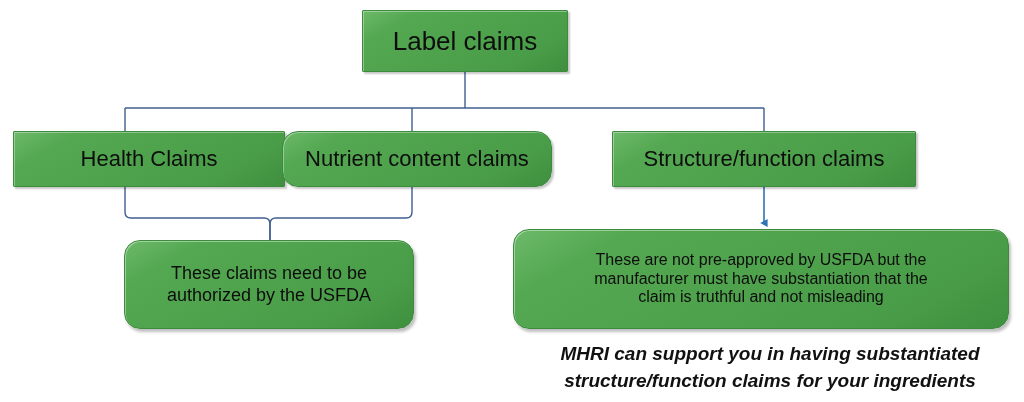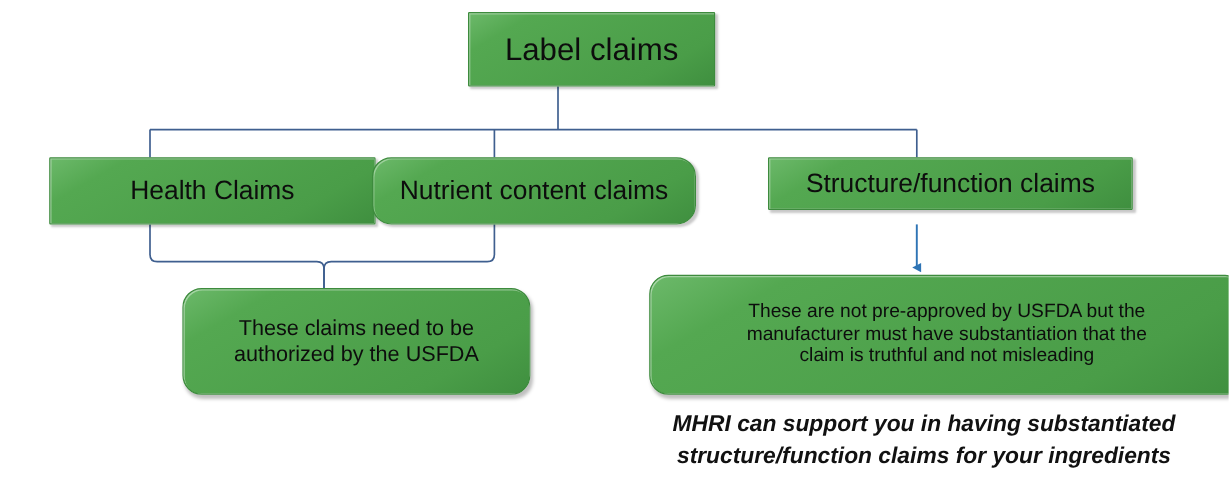--- a/index.html
+++ b/index.html
@@ -30,40 +30,39 @@
     box-sizing: border-box;
     display: flex;
     align-items: center;
     justify-content: center;
     text-align: center;
     color: #0d0d0d;
     background: linear-gradient(150deg, #6cb96a 0%, #54a851 18%, #4a9d48 78%, #3f8f3f 100%);
     border: 1px solid #3d8b3d;
     box-shadow: 2px 2px 2px rgba(0,0,0,0.22), inset 1px 1px 0 rgba(255,255,255,0.35);
     line-height: 1.18;
-    margin-left: 28px;
   }
   .node.rect {
     border-radius: 1px;
   }
   .node.rounded {
     border-radius: 16px;
     box-shadow: 2px 3px 3px rgba(0,0,0,0.25), inset 1px 1px 0 rgba(255,255,255,0.4);
   }
   .node-label {
     display: block;
     padding: 0 10px;
     white-space: pre-line;
   }
 
   
   #node-root      { left: 362px; top: 10px;  width: 206px; height: 62px;  font-size: 26px; }
   #node-health    { left: 13px;  top: 131px; width: 272px; height: 56px;  font-size: 22px; }
   #node-nutrient  { left: 282px; top: 131px; width: 270px; height: 56px;  font-size: 22px; border-radius: 16px; }
-  #node-structure { left: 612px; top: 131px; width: 304px; height: 44px;  font-size: 22px; text-align: center; }
+  #node-structure { left: 612px; top: 131px; width: 304px; height: 56px;  font-size: 22px; text-align: center; }
   #node-note-left { left: 124px; top: 240px; width: 290px; height: 89px;  font-size: 18px; }
   #node-note-right{ left: 513px; top: 229px; width: 496px; height: 100px; font-size: 16px; }
 
   .caption {
     position: absolute;
     left: 560px;
     top: 341px;
     width: 420px;
     text-align: center;
     font-style: italic;

